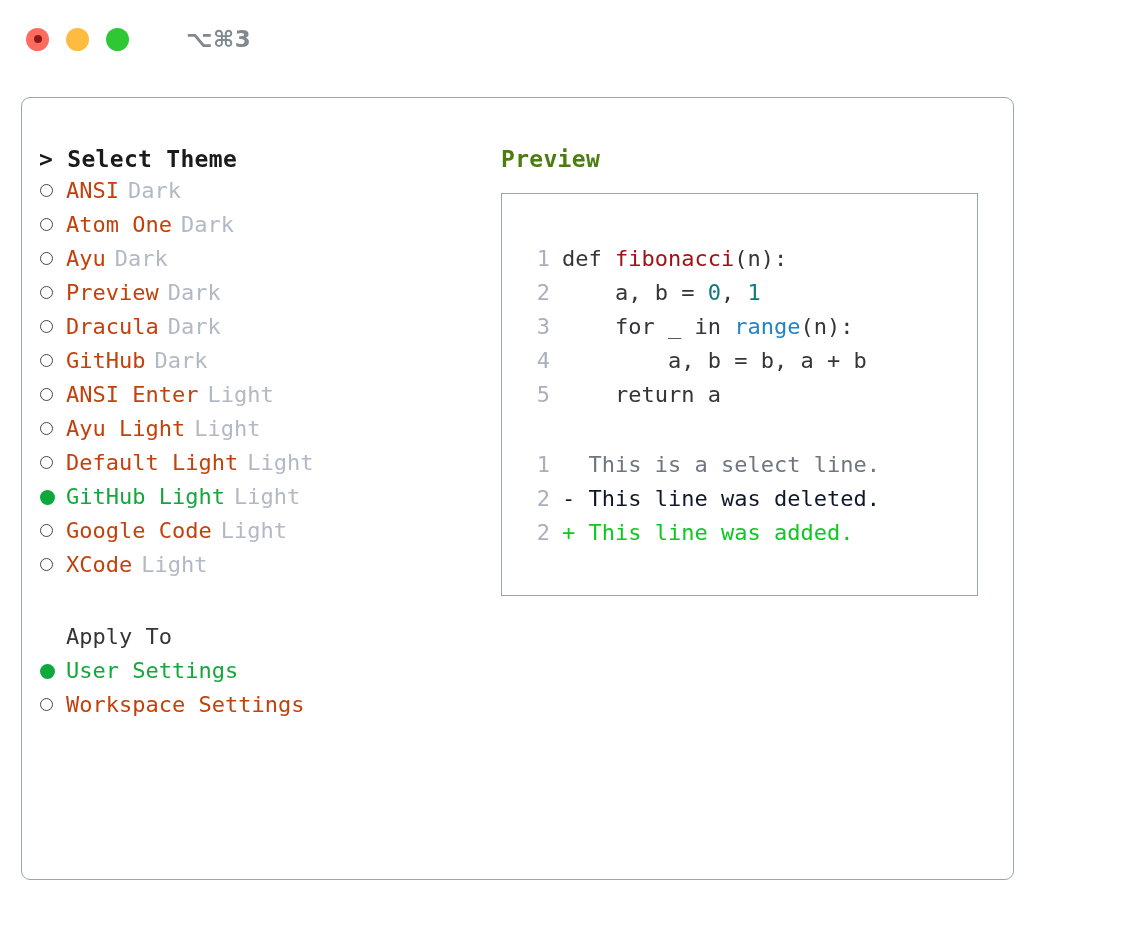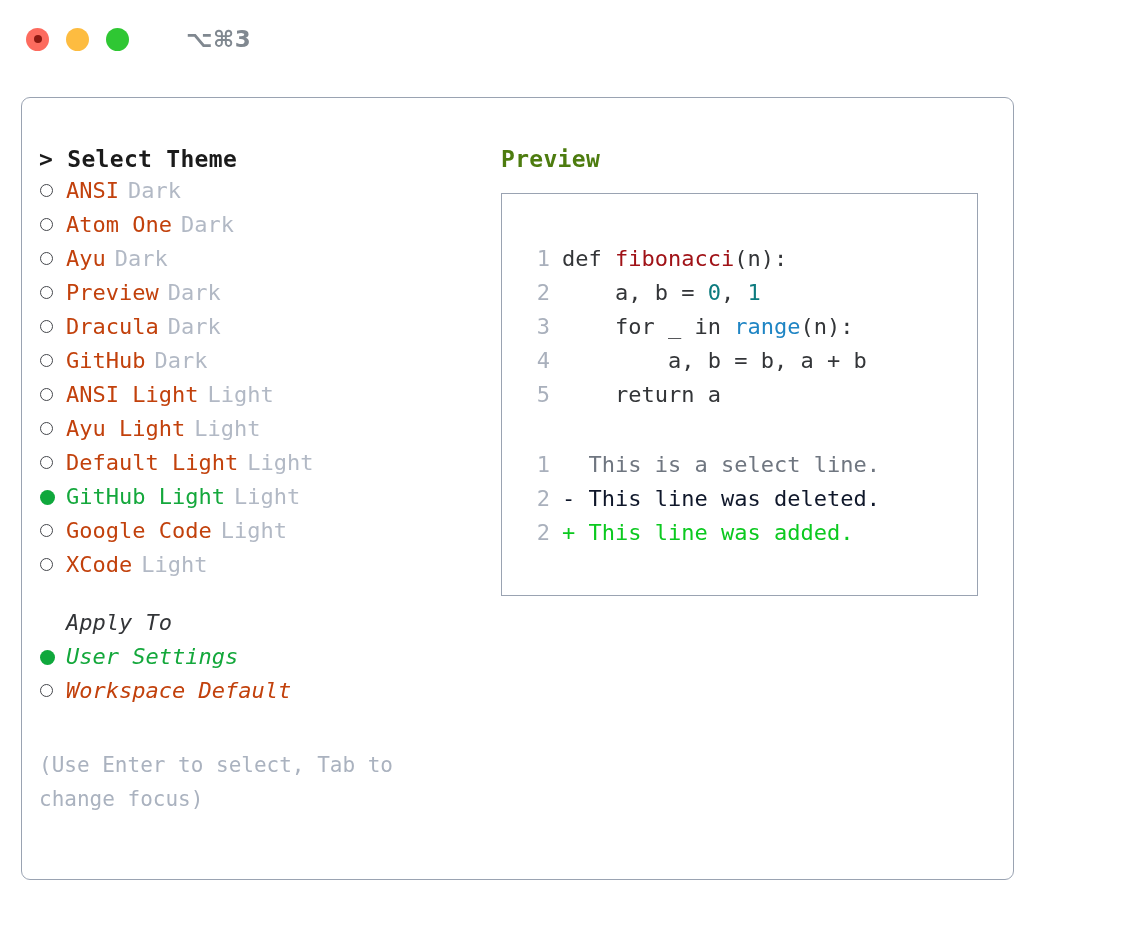--- a/index.html
+++ b/index.html
@@ -119,21 +119,21 @@
     width: 15px;
     height: 15px;
     border-radius: 50%;
     background: #0fa83c;
     box-sizing: border-box;
   }
   .opt-label  { color: #c2410c; }
   .opt-label.selected { color: #14a83c; }
   .opt-suffix { color: #b2b9c5; margin-left: 9px; }
 
-  #apply-block { margin-top: 24px; font-style: italic; }
+  #apply-block { margin-top: 38px; }
   #apply-heading {
     font-size: 22px;
     color: #333538;
     padding-left: 27px;
     height: 34px;
     white-space: pre;
   }
 
   #hint {
     margin-top: 36px;
@@ -207,37 +207,36 @@
 
     <div id="left-col">
       <div id="panel-title-theme">&gt; Select Theme</div>
       <div id="theme-options">
           <div class="opt-row"><span class="marker"><span class="radio-empty"></span></span><span class="opt-label">ANSI</span><span class="opt-suffix">Dark</span></div>
           <div class="opt-row"><span class="marker"><span class="radio-empty"></span></span><span class="opt-label">Atom One</span><span class="opt-suffix">Dark</span></div>
           <div class="opt-row"><span class="marker"><span class="radio-empty"></span></span><span class="opt-label">Ayu</span><span class="opt-suffix">Dark</span></div>
           <div class="opt-row"><span class="marker"><span class="radio-empty"></span></span><span class="opt-label">Preview</span><span class="opt-suffix">Dark</span></div>
           <div class="opt-row"><span class="marker"><span class="radio-empty"></span></span><span class="opt-label">Dracula</span><span class="opt-suffix">Dark</span></div>
           <div class="opt-row"><span class="marker"><span class="radio-empty"></span></span><span class="opt-label">GitHub</span><span class="opt-suffix">Dark</span></div>
-          <div class="opt-row"><span class="marker"><span class="radio-empty"></span></span><span class="opt-label">ANSI Light</span><span class="opt-suffix">Light</span></div>
+          <div class="opt-row"><span class="marker"><span class="radio-empty"></span></span><span class="opt-label">ANSI Enter</span><span class="opt-suffix">Light</span></div>
           <div class="opt-row"><span class="marker"><span class="radio-empty"></span></span><span class="opt-label">Ayu Light</span><span class="opt-suffix">Light</span></div>
           <div class="opt-row"><span class="marker"><span class="radio-empty"></span></span><span class="opt-label">Default Light</span><span class="opt-suffix">Light</span></div>
           <div class="opt-row"><span class="marker"><span class="radio-filled"></span></span><span class="opt-label selected">GitHub Light</span><span class="opt-suffix">Light</span></div>
           <div class="opt-row"><span class="marker"><span class="radio-empty"></span></span><span class="opt-label">Google Code</span><span class="opt-suffix">Light</span></div>
           <div class="opt-row"><span class="marker"><span class="radio-empty"></span></span><span class="opt-label">XCode</span><span class="opt-suffix">Light</span></div>
         </div>
 
       <div id="apply-block">
         <div id="apply-heading">Apply To</div>
         <div id="apply-options">
             <div class="opt-row"><span class="marker"><span class="radio-filled"></span></span><span class="opt-label selected">User Settings</span></div>
-            <div class="opt-row"><span class="marker"><span class="radio-empty"></span></span><span class="opt-label">Workspace Default</span></div>
+            <div class="opt-row"><span class="marker"><span class="radio-empty"></span></span><span class="opt-label">Workspace Settings</span></div>
           </div>
       </div>
 
-      <div id="hint">(Use Enter to select, Tab to change focus)</div>
     </div>
 
     <div id="right-col">
       <div id="panel-title-preview">Preview</div>
       <div id="preview-box">
         <div id="code-block">
             <div class="code-row"><span class="lineno">1</span><span><span class="code-text">def </span><span class="tok-fn">fibonacci</span><span class="code-text">(n):</span></span></div>
             <div class="code-row"><span class="lineno">2</span><span><span class="code-text">    a, b = </span><span class="tok-num">0</span><span class="code-text">, </span><span class="tok-num">1</span></span></div>
             <div class="code-row"><span class="lineno">3</span><span><span class="code-text">    for _ in </span><span class="tok-call">range</span><span class="code-text">(n):</span></span></div>
             <div class="code-row"><span class="lineno">4</span><span><span class="code-text">        a, b = b, a + b</span></span></div>

